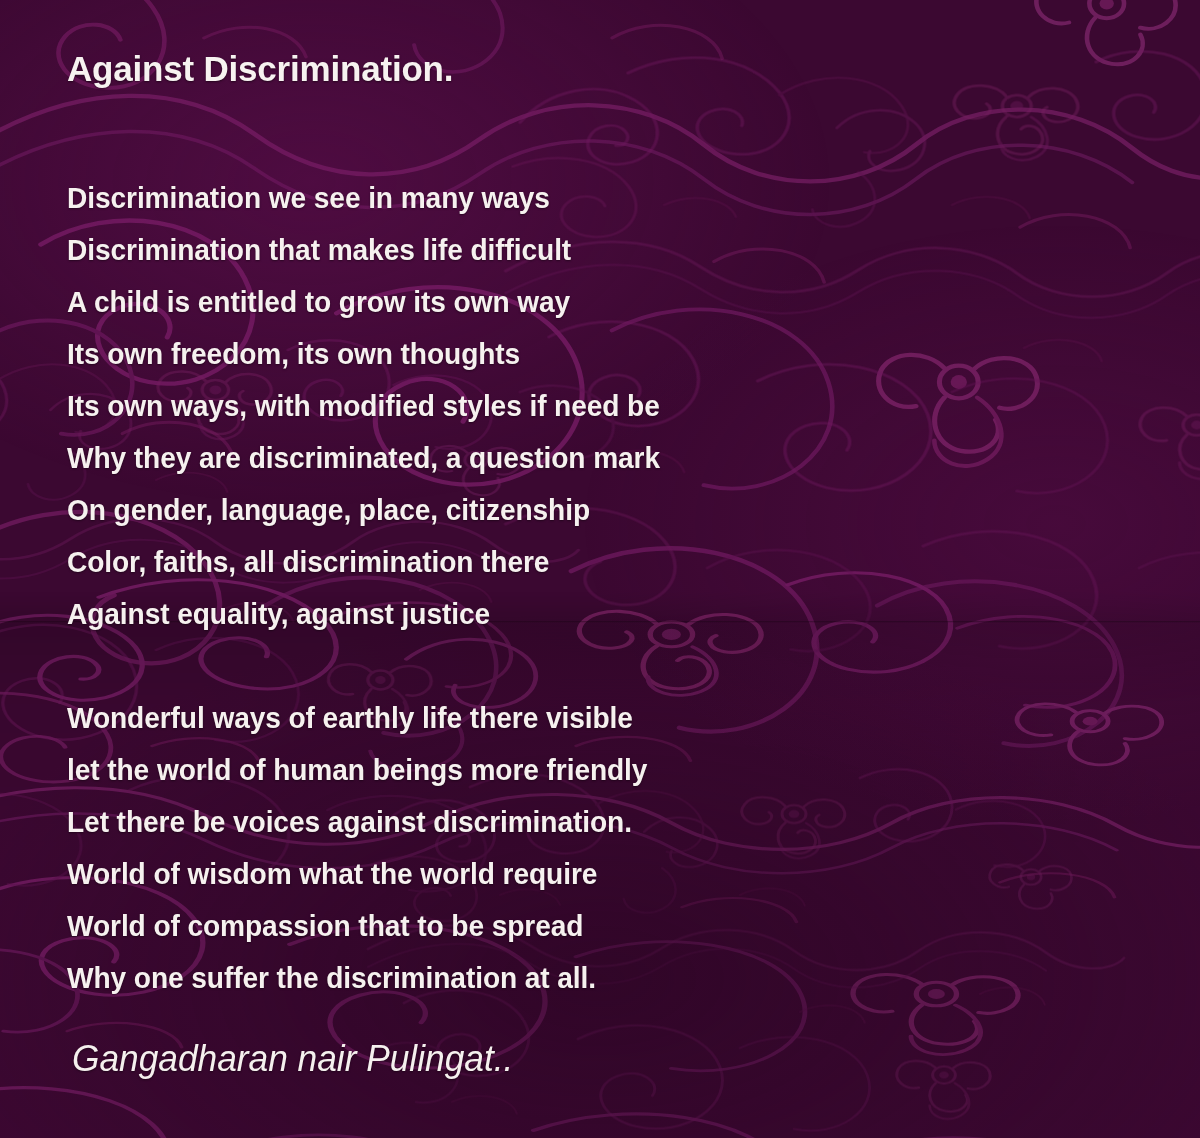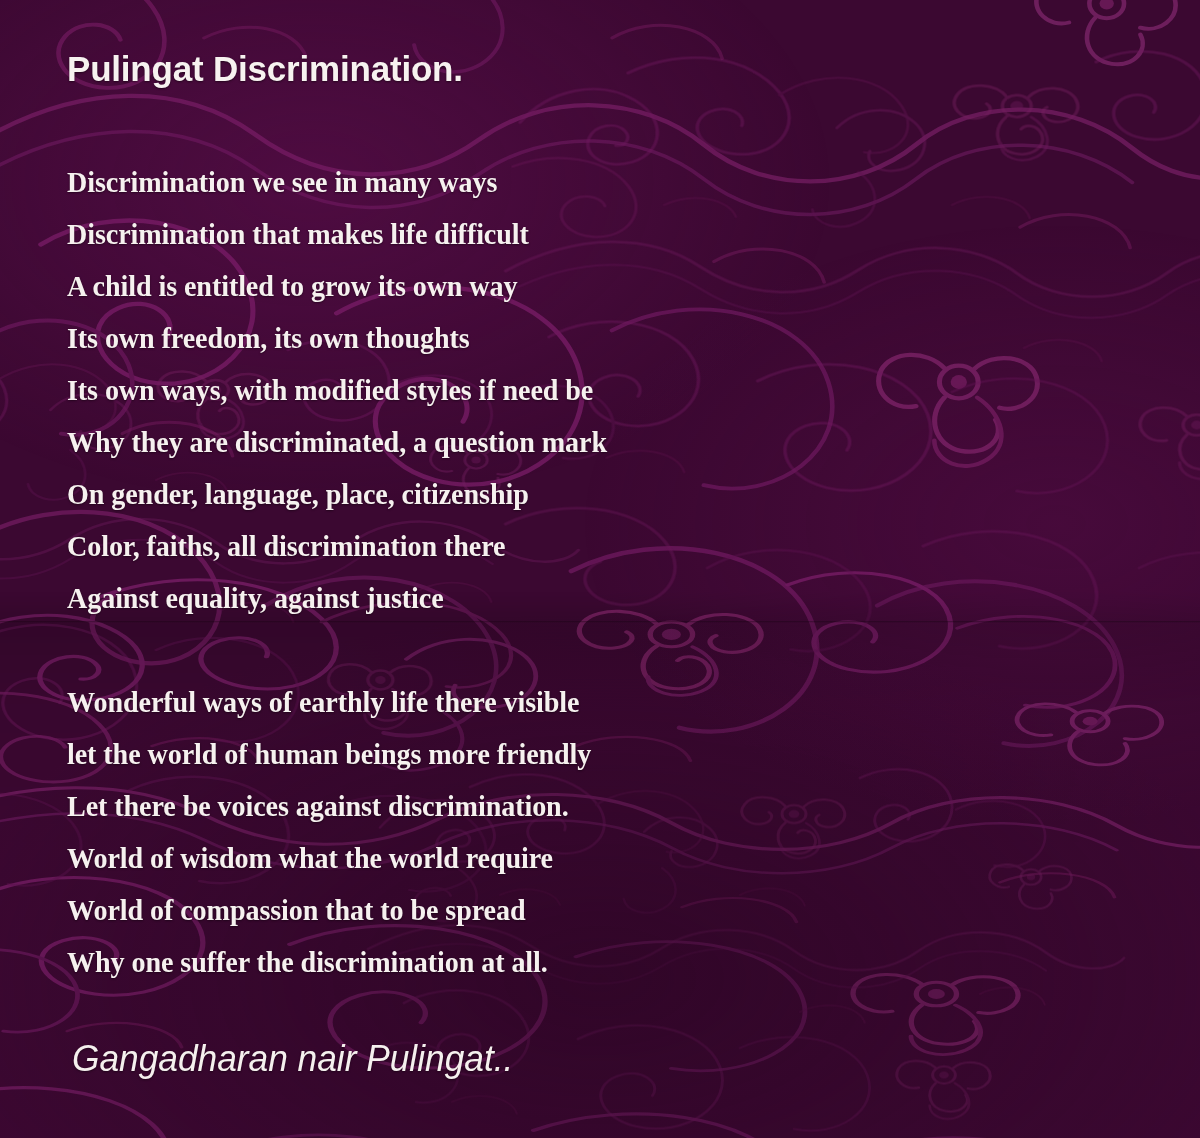--- a/index.html
+++ b/index.html
@@ -72,23 +72,22 @@
     font-weight: bold;
     letter-spacing: -0.2px;
     color: #f7f2f0;
     white-space: nowrap;
     text-shadow: 0 1px 2px rgba(12,1,10,0.55);
   }
 
   #poem-body {
     position: absolute;
     left: 67px;
-    top: 156px;
+    top: 172px;
     width: 1060px;
-    font-family: Liberation Serif, serif;
   }
 
   .stanza {
     margin: 0;
     padding: 0;
     list-style: none;
   }
   .stanza + .stanza {
     margin-top: 52px; 
   }
@@ -218,21 +217,21 @@
         </g>
       </g>
     </svg>
   </div>
 
   <div id="bg-wash-layer"></div>
   <div id="bg-seam-line"></div>
 
   <div id="poem-content">
 
-    <h1 id="poem-title">Pulingat Discrimination.</h1>
+    <h1 id="poem-title">Against Discrimination.</h1>
 
     <div id="poem-body">
 
       <div class="stanza">
         <div class="poem-line">Discrimination we see in many ways</div>
         <div class="poem-line">Discrimination that makes life difficult</div>
         <div class="poem-line">A child is entitled to grow its own way</div>
         <div class="poem-line">Its own freedom, its own thoughts</div>
         <div class="poem-line">Its own ways, with modified styles if need be</div>
         <div class="poem-line">Why they are discriminated, a question mark</div>

